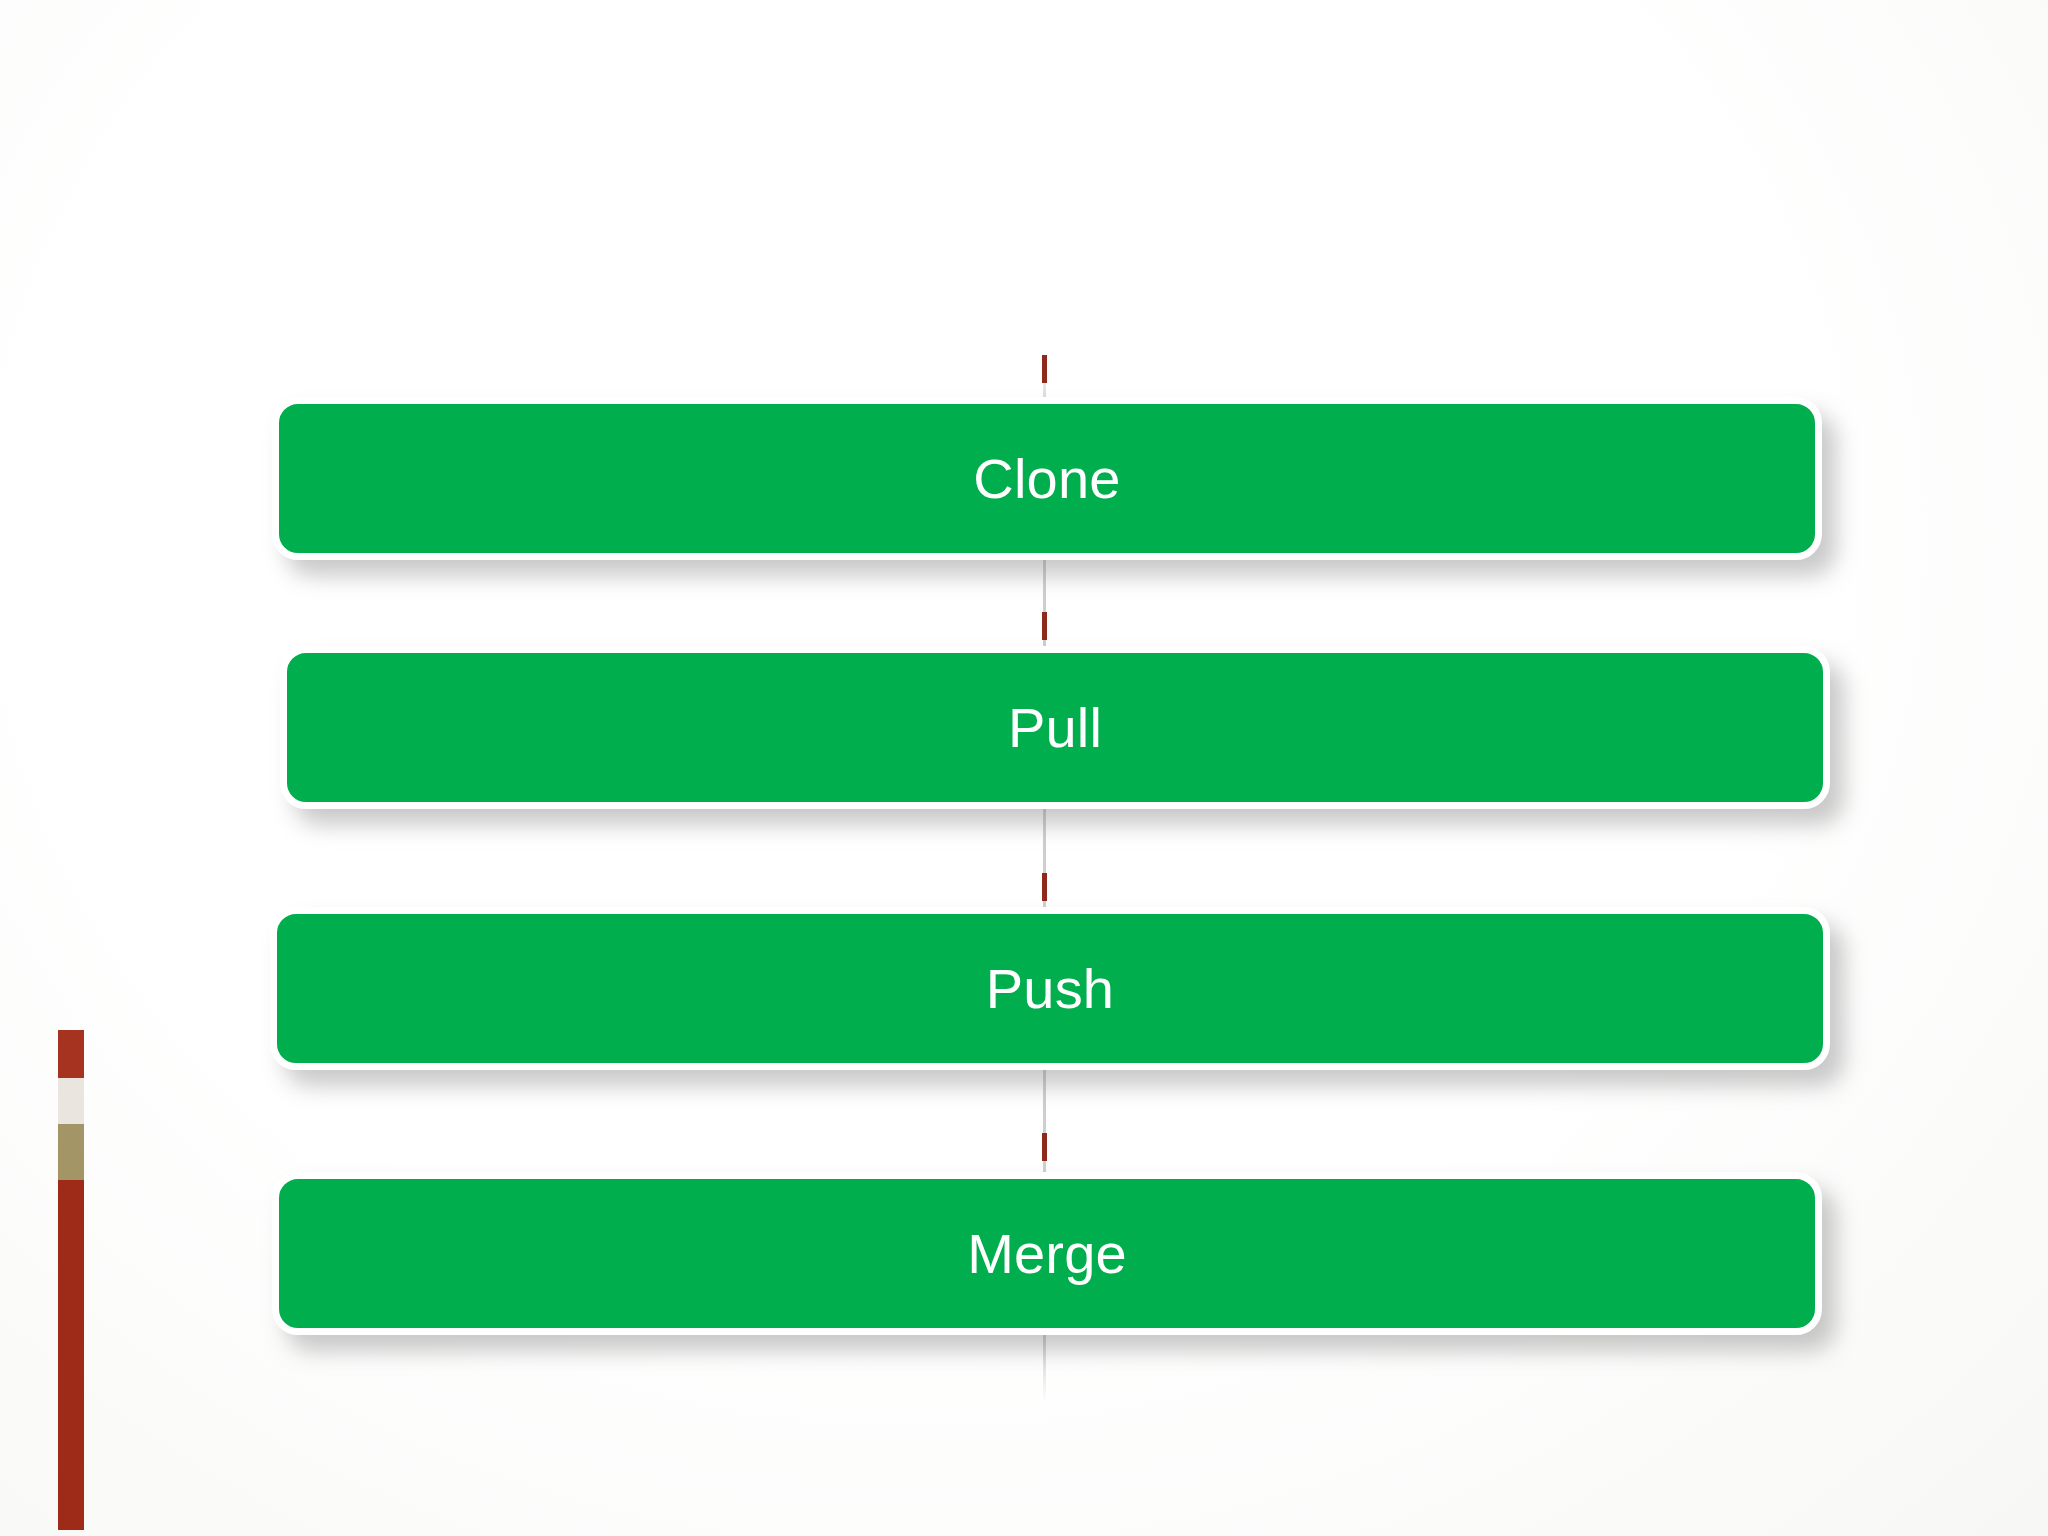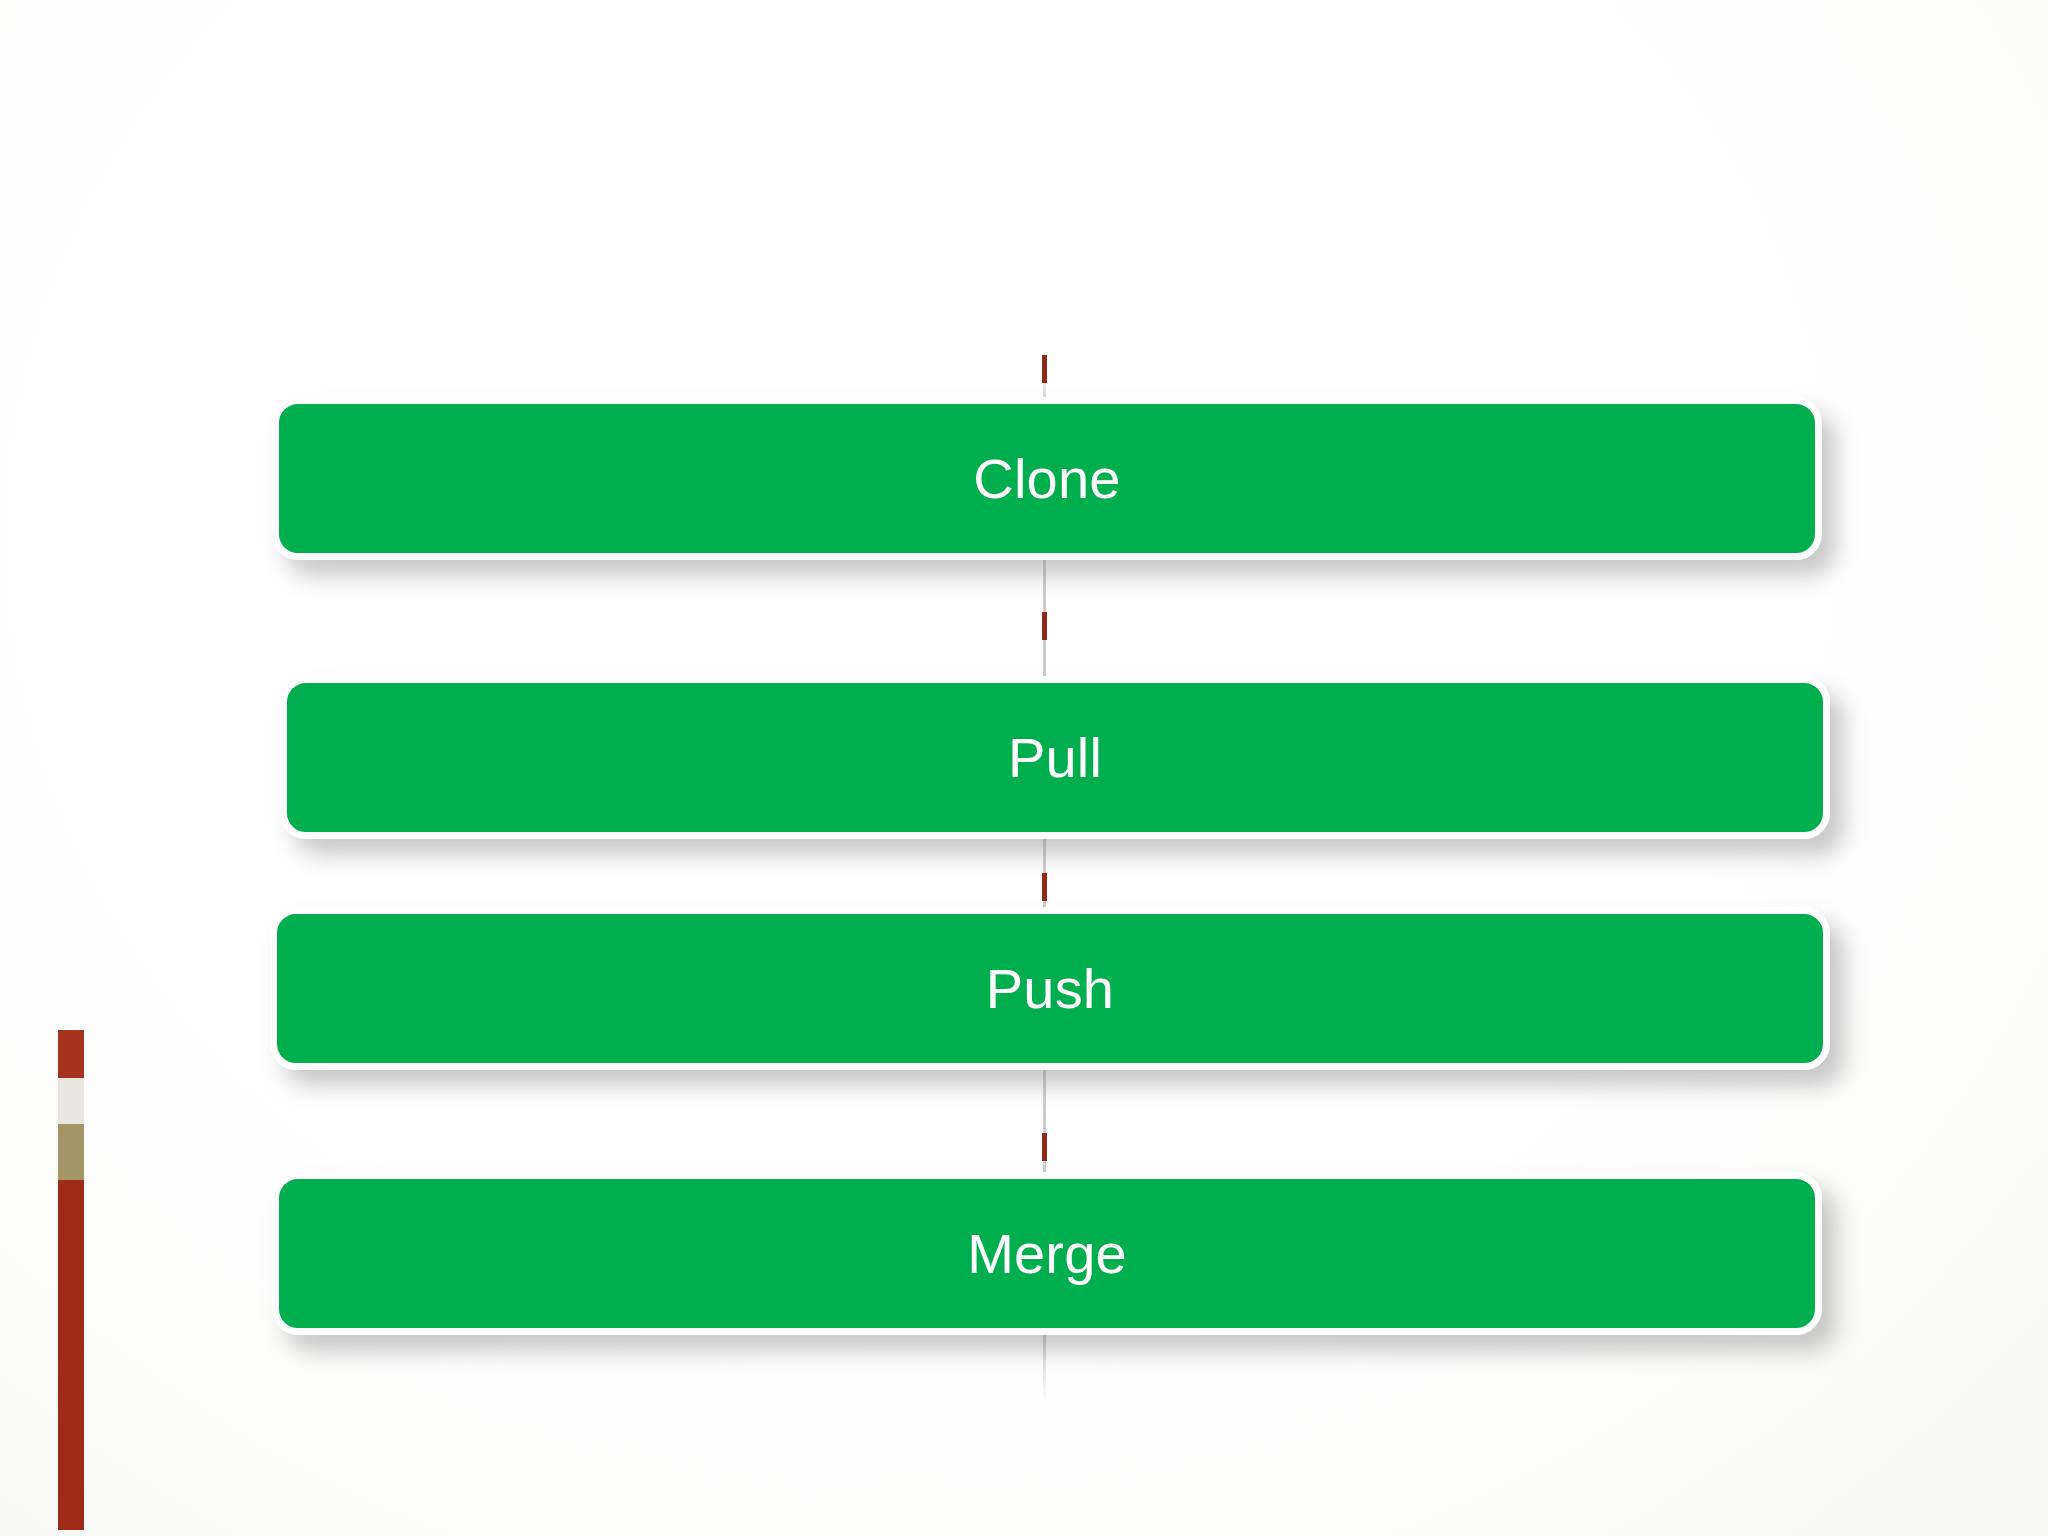--- a/index.html
+++ b/index.html
@@ -140,21 +140,21 @@
 
     <div class="tick" style="top:355px"></div>
     <div class="tick" style="top:612px"></div>
     <div class="tick" style="top:873px"></div>
     <div class="tick" style="top:1133px"></div>
 
     <div class="node" style="left:272px; top:397px;  width:1550px; height:163px;">
       <span class="node-label">Clone</span>
     </div>
 
-    <div class="node" style="left:280px; top:676px;  width:1550px; height:163px;">
+    <div class="node" style="left:280px; top:646px;  width:1550px; height:163px;">
       <span class="node-label">Pull</span>
     </div>
 
     <div class="node" style="left:270px; top:907px;  width:1560px; height:163px;">
       <span class="node-label">Push</span>
     </div>
 
     <div class="node" style="left:272px; top:1172px; width:1550px; height:163px;">
       <span class="node-label">Merge</span>
     </div>

